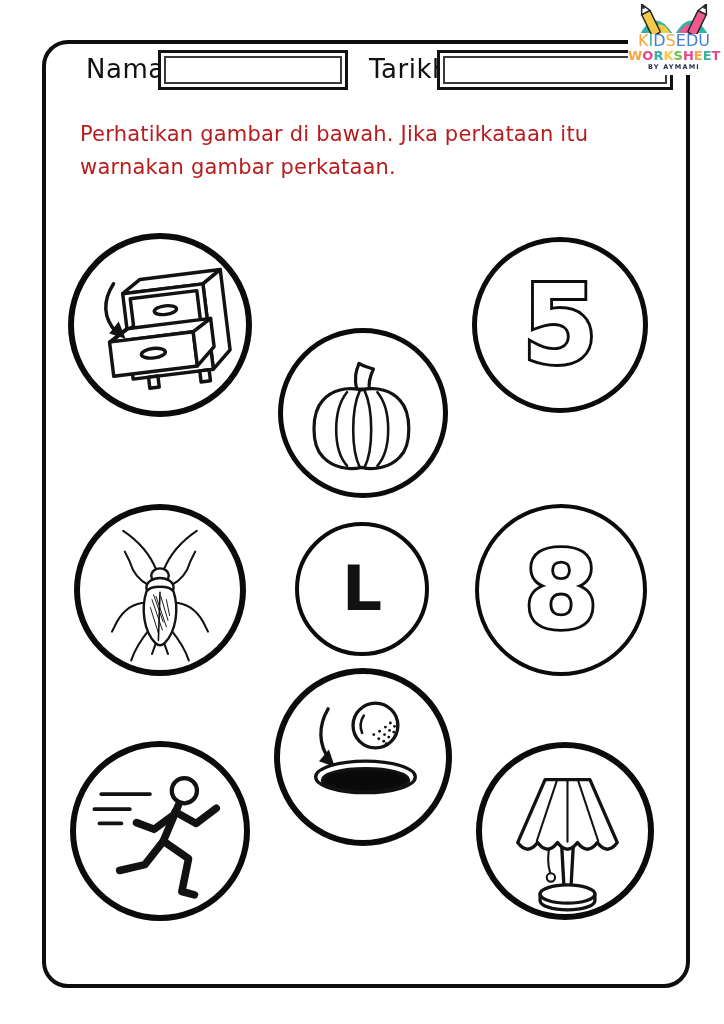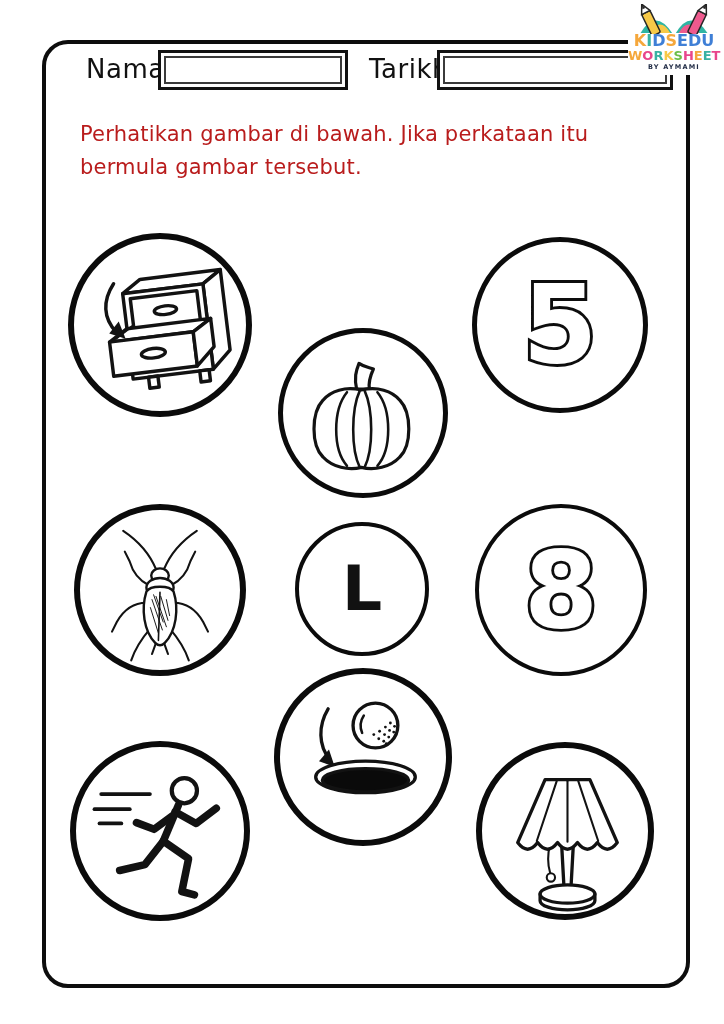--- a/index.html
+++ b/index.html
@@ -18,21 +18,21 @@
   .field-box  { position:absolute; height:40px; border:3px solid #111; background:#fdfdfd; padding:3px; }
   .box-nama   { left:158px; top:50px; width:190px; }
   .box-tarikh { left:437px; top:50px; width:236px; }
   .field-inner { width:100%; height:100%; border:2px solid #3a3a3a; background:#fff;
                  font-size:18px; padding:0 6px; outline:none; font-family:inherit; }
 
   
   .logo { position:absolute; left:628px; top:2px; width:92px; padding:2px 0 5px;
           background:#fff; text-align:center; z-index:5; line-height:1.02; }
   .logo-art { display:block; margin:0 auto -1px; }
-  .logo-title   { font-size:16px;  font-weight:bold; letter-spacing:0; white-space:nowrap; }
+  .logo-title   { font-size:16px;  font-weight:normal; letter-spacing:0; white-space:nowrap; }
   .logo-sub     { font-size:13px;  font-weight:bold; white-space:nowrap; }
   .logo-byline  { font-size:6.5px; font-weight:bold; letter-spacing:1.2px; margin-top:1px; }
 
   
   .instr { position:absolute; left:80px; top:118px; width:580px;
            font-size:21px; line-height:33px; color:#b91c1c; letter-spacing:0.2px; }
 
   
   .bubble { position:absolute; border-style:solid; border-color:#0b0b0b; border-radius:50%;
             background:#fff; display:flex; align-items:center; justify-content:center; }
@@ -85,21 +85,21 @@
         <path d="M66.3,3.4 L68,-2 L69.7,3.4 Z" fill="#252525"></path>
       </g>
     </svg>
     <div class="logo-title"><span style="color: rgb(245, 167, 59);">K</span><span style="color: rgb(56, 178, 163);">I</span><span style="color: rgb(63, 127, 214);">D</span><span style="color: rgb(245, 167, 59);">S</span><span style="color: rgb(63, 127, 214);">E</span><span style="color: rgb(63, 127, 214);">D</span><span style="color: rgb(63, 127, 214);">U</span></div>
     <div class="logo-sub"><span style="color: rgb(245, 167, 59);">W</span><span style="color: rgb(232, 70, 140);">O</span><span style="color: rgb(56, 178, 163);">R</span><span style="color: rgb(247, 201, 72);">K</span><span style="color: rgb(108, 191, 74);">S</span><span style="color: rgb(232, 70, 140);">H</span><span style="color: rgb(245, 167, 59);">E</span><span style="color: rgb(56, 178, 163);">E</span><span style="color: rgb(232, 70, 140);">T</span></div>
     <div class="logo-byline" style="color: rgb(31, 42, 68);">BY AYMAMI</div>
   </div>
 
   <div class="instr">
     <div>Perhatikan gambar di bawah. Jika perkataan itu</div>
-    <div>bermula gambar tersebut.</div>
+    <div>warnakan gambar perkataan.</div>
   </div>
 
   <div class="bubble c1">
     <svg viewBox="0 0 200 200">
       <g class="inkf" stroke-width="4">
         <g transform="rotate(-7 105 105)">
           <path d="M62,58 L84,44 L178,44 L156,58 Z"></path>
           <path d="M156,58 L178,44 L178,138 L156,158 Z"></path>
           <rect x="62" y="58" width="94" height="100"></rect>
           <rect x="70" y="65" width="78" height="36"></rect>

